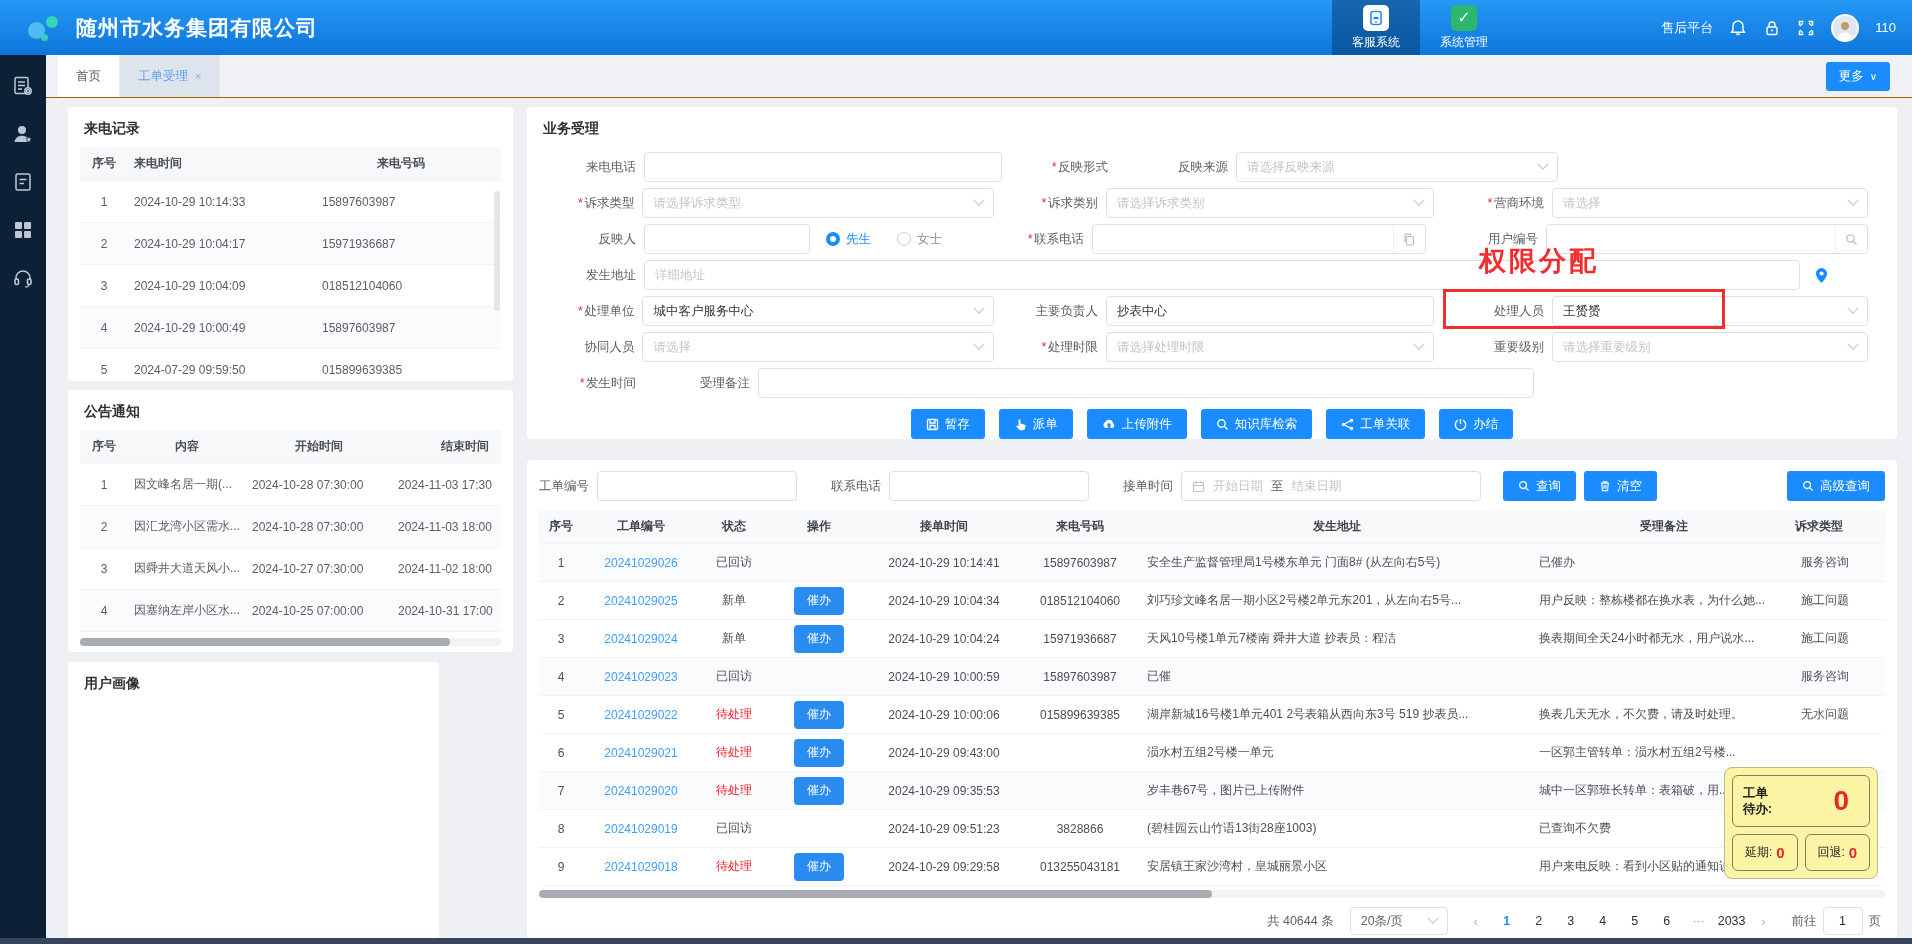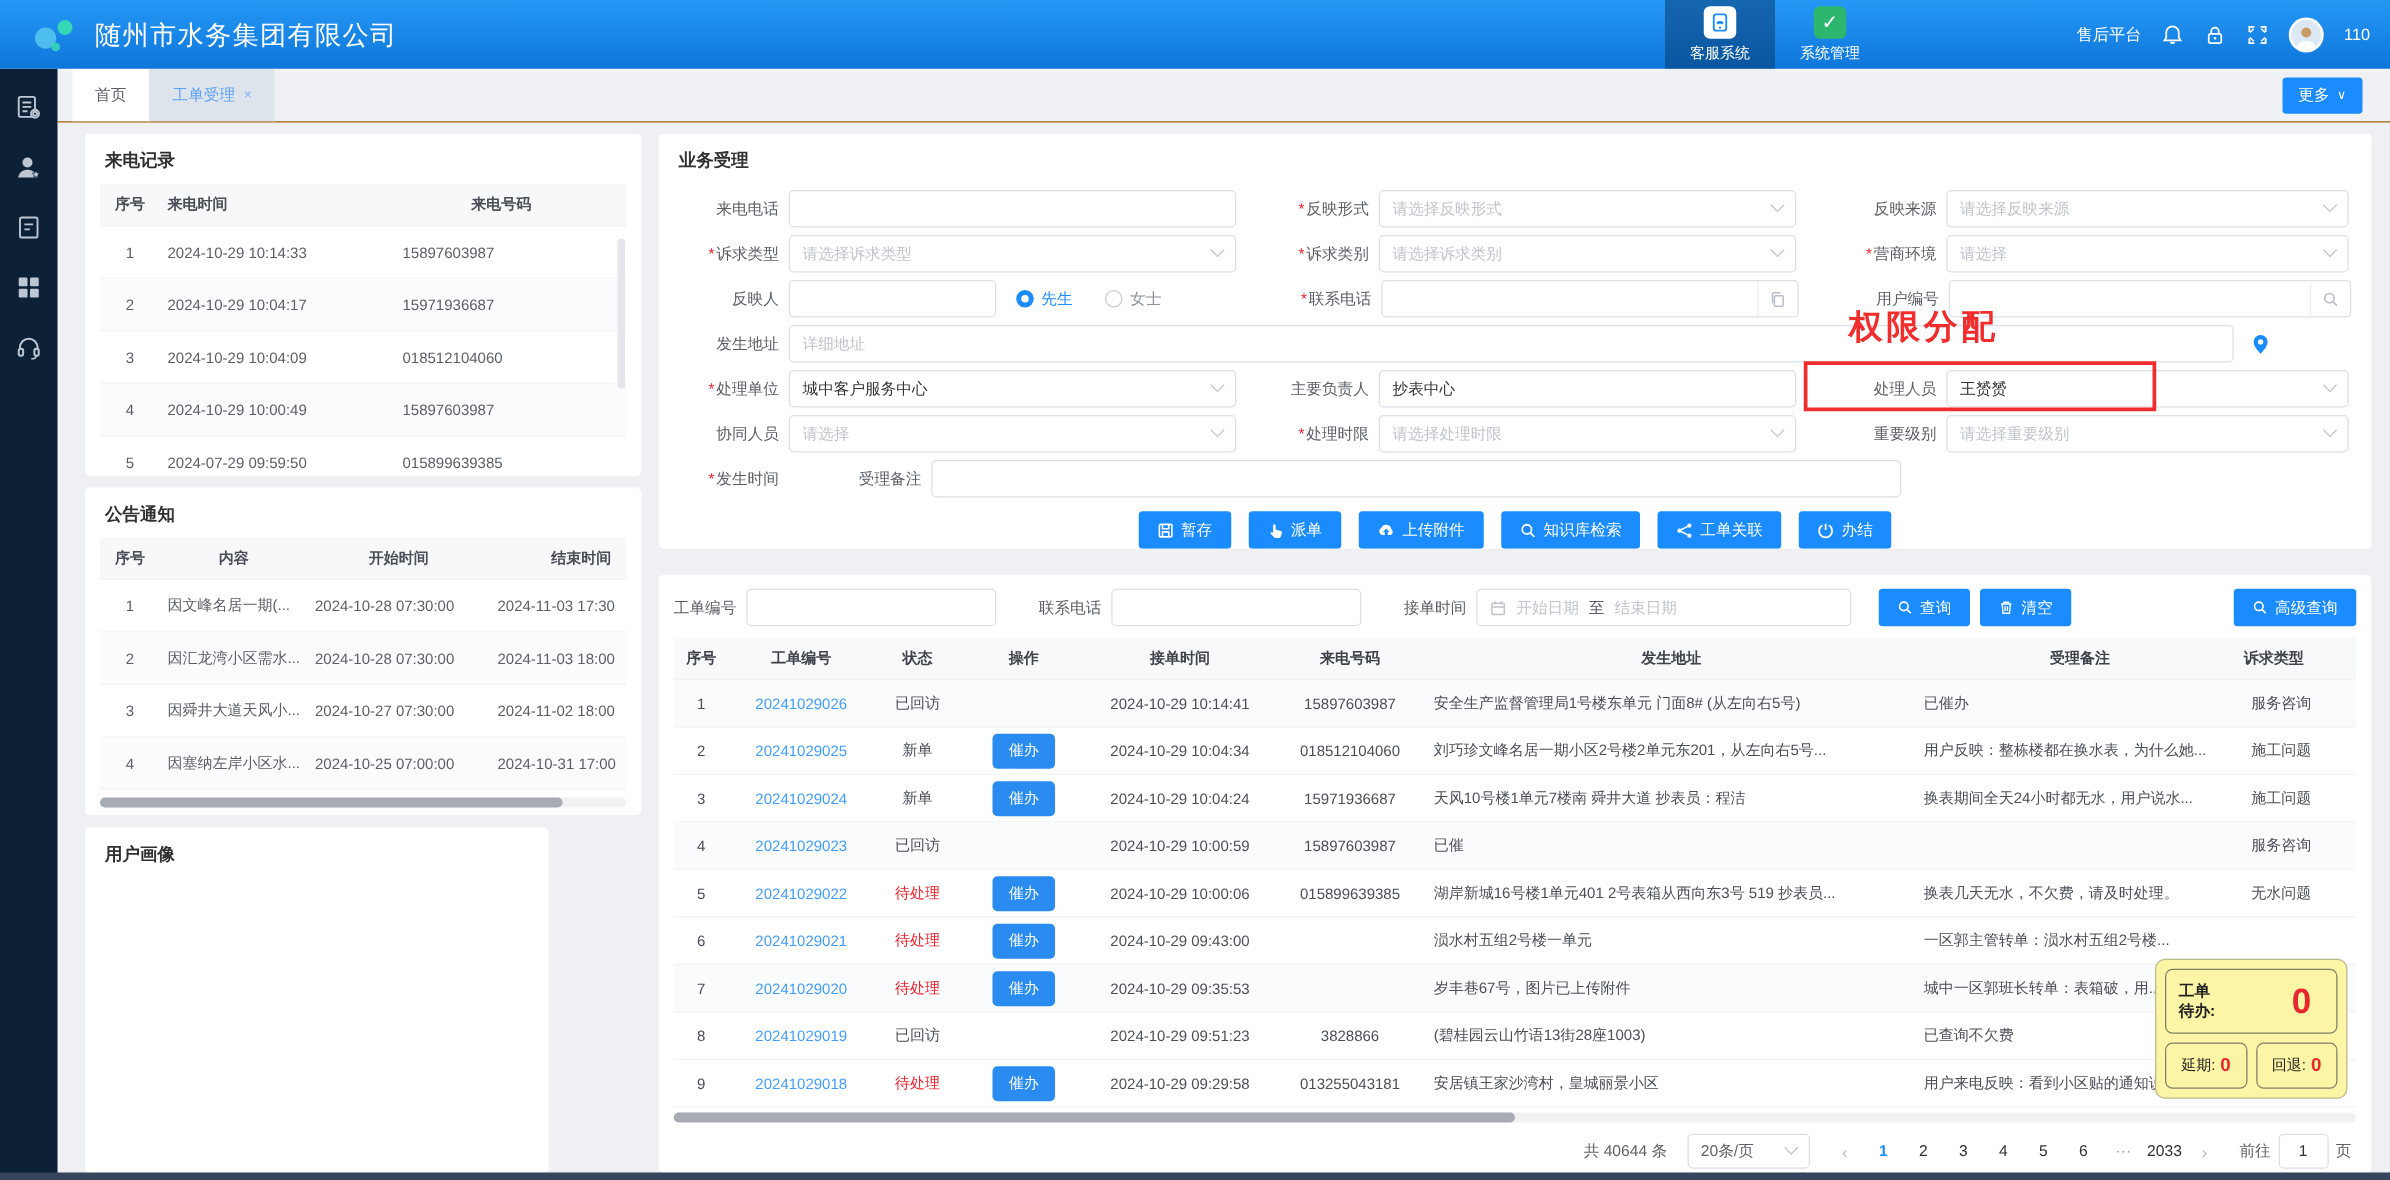--- a/index.html
+++ b/index.html
@@ -5,21 +5,21 @@
 *{margin:0;padding:0;box-sizing:border-box;font-family:"Liberation Sans","DejaVu Sans",sans-serif}
 body{width:1912px;height:944px;overflow:hidden;position:relative;background:#eef0f3;font-size:13px;color:#333}
 svg{display:block}
 
 #topbar{position:absolute;left:0;top:0;width:1912px;height:55px;background:linear-gradient(180deg,#2598f6,#0e76da);display:flex;align-items:center;color:#fff;z-index:30}
 .logo{margin-left:28px;position:relative;width:42px;height:36px}
 .logo i{position:absolute;border-radius:50%}
 .logo .d1{width:17px;height:17px;background:#58c7f0;left:0;top:12px;opacity:.85}
 .logo .d2{width:12px;height:12px;background:#35d6b5;left:18px;top:6px}
 .logo .d3{width:7px;height:7px;background:#35d6b5;left:13px;top:24px;opacity:.9}
-.company{font-size:21px;font-weight:normal;letter-spacing:1px;margin-left:6px}
+.company{font-size:21px;font-weight:bold;letter-spacing:1px;margin-left:6px}
 .apps{position:absolute;left:1332px;top:0;height:55px;display:flex}
 .app-tab{width:88px;height:55px;display:flex;flex-direction:column;align-items:center;justify-content:center;gap:3px;font-size:12px;cursor:pointer}
 .app-tab.active{background:rgba(6,54,104,.5)}
 .appicon{width:26px;height:26px;border-radius:5px;display:flex;align-items:center;justify-content:center}
 .appicon.white{background:#fff}
 .appicon.green{background:#2cb66e;color:#fff;font-size:16px;font-weight:bold}
 .top-right{position:absolute;right:16px;top:0;height:55px;display:flex;align-items:center;gap:16px;font-size:13px}
 .tico{width:18px;height:18px;cursor:pointer}
 .avatar{width:28px;height:28px;border-radius:50%;background:#dce8f4;border:2px solid rgba(255,255,255,.85);overflow:hidden;display:flex;align-items:flex-end;justify-content:center}
 
@@ -52,21 +52,21 @@
 .c-time{width:188px;flex:none}
 .c-phone{width:170px;flex:none}
 .n-idx{width:48px;text-align:center;flex:none}
 .n-content{width:118px;flex:none;white-space:nowrap}
 .n-start{width:146px;flex:none}
 .n-end{width:146px;flex:none}
 .vscroll{position:absolute;right:13px;top:84px;width:6px;height:120px;border-radius:3px;background:#e3e6ea}
 .hscroll{position:relative;height:8px;margin:6px 12px 0;background:#f1f2f4;border-radius:4px}
 .hthumb{position:absolute;left:0;top:0;height:8px;border-radius:4px;background:#a7acb3}
 
-.frows{padding:2px 16px 0}
+.frows{padding:2px 29px 0}
 .frow{display:flex;align-items:center;height:36px}
 .flabel{text-align:right;font-size:12.5px;color:#5a5e66;padding-right:8px;white-space:nowrap}
 .l1{width:88px}.l2{width:102px}.l3{width:108px}
 .req{color:#f5222d;margin-right:2px}
 .fld{height:30px;border:1px solid #dcdfe6;border-radius:4px;background:#fff;display:flex;align-items:center;padding:0 10px;font-size:12.5px;color:#333;position:relative}
 .w1{width:358px}.w2{width:334px}.w3{width:322px}
 .gap{width:12px;flex:none}
 .ph{color:#c0c4cc;overflow:hidden;white-space:nowrap}
 .arr{margin-left:auto;width:8px;height:8px;border-right:1.5px solid #c0c4cc;border-bottom:1.5px solid #c0c4cc;transform:rotate(45deg) translate(-2px,-2px);flex:none}
 .sidebox{margin-left:auto;margin-right:-10px;width:32px;height:28px;border-left:1px solid #ebeef5;display:flex;align-items:center;justify-content:center}
@@ -329,24 +329,20 @@
 
 <section class="panel" id="p-form">
   <div class="ptitle">业务受理</div>
   <div class="frows">
 
     <div class="frow">
       <span class="flabel l1"><i class="req"></i><span>来电电话</span></span>
       <div class="fld w1"></div>
       <span class="gap"></span>
       <span class="flabel l2"><i class="req">*</i><span>反映形式</span></span>
-      <div class="fld w2">
-          <span class="ph">请选择反映形式</span>
-          <i class="arr"></i>
-        </div>
       <span class="gap"></span>
       <span class="flabel l3"><i class="req"></i><span>反映来源</span></span>
       <div class="fld w3">
           <span class="ph">请选择反映来源</span>
           <i class="arr"></i>
         </div>
     </div>
 
     <div class="frow">
       <span class="flabel l1"><i class="req">*</i><span>诉求类型</span></span>

